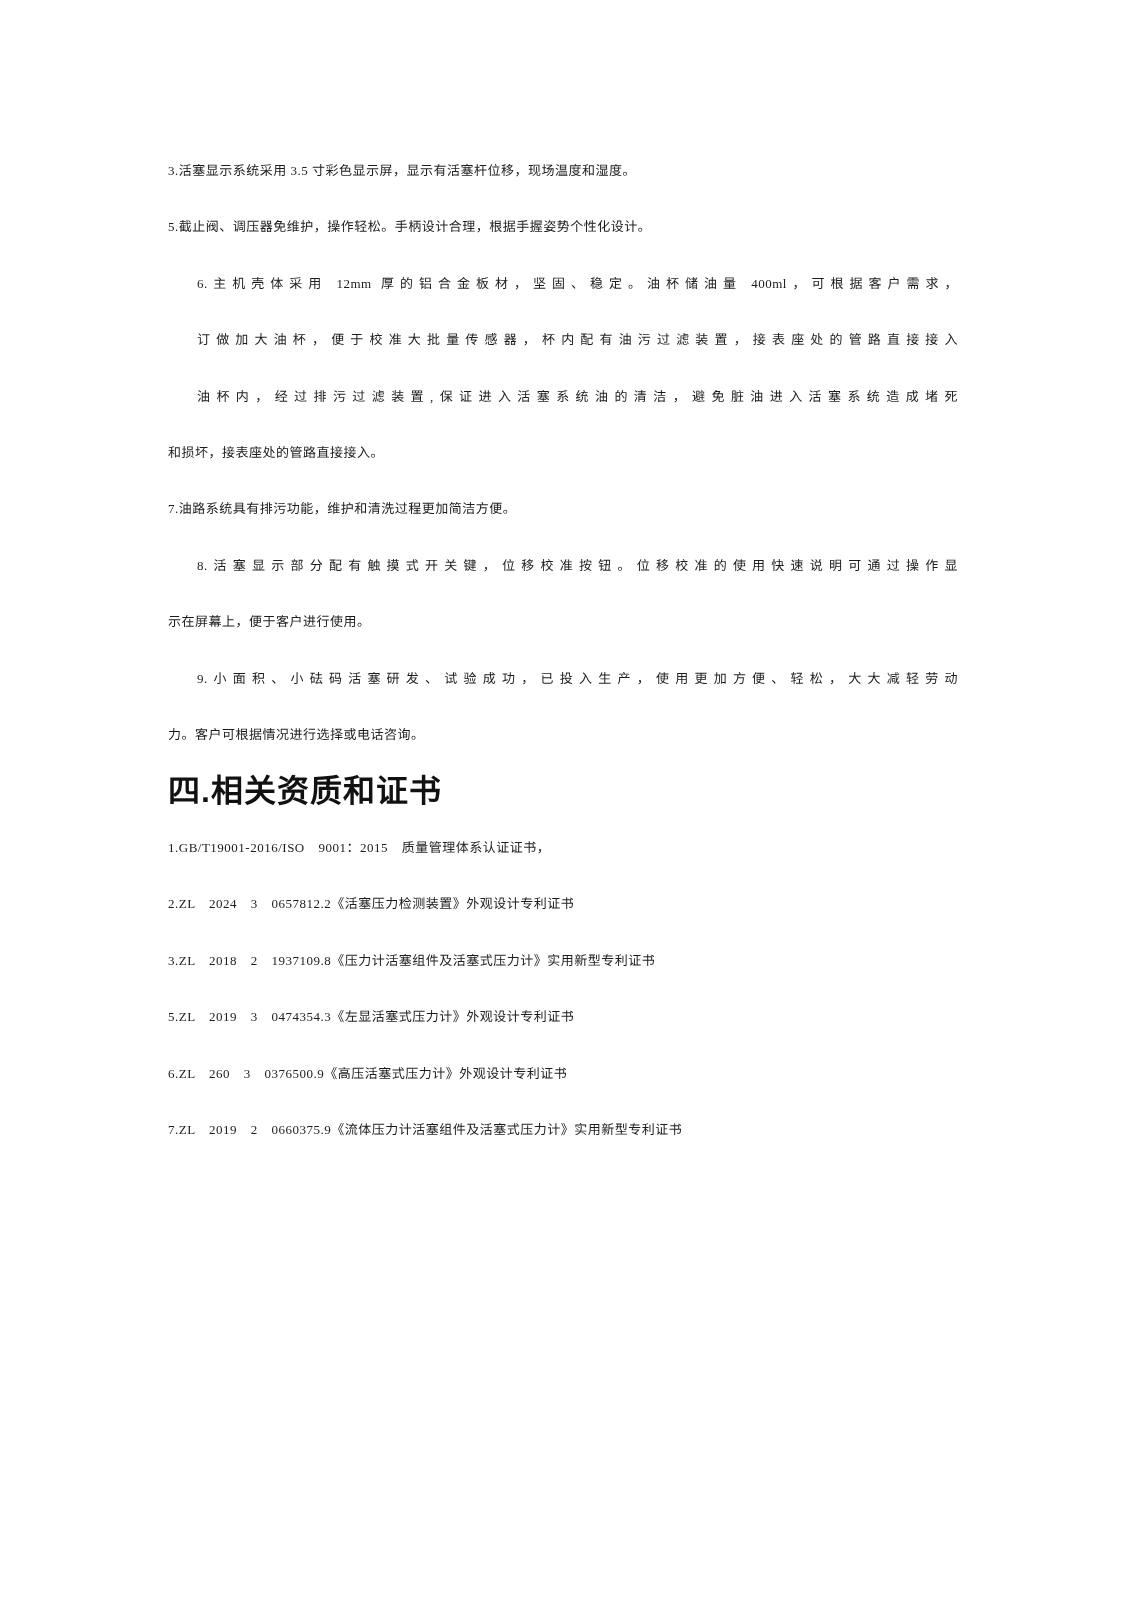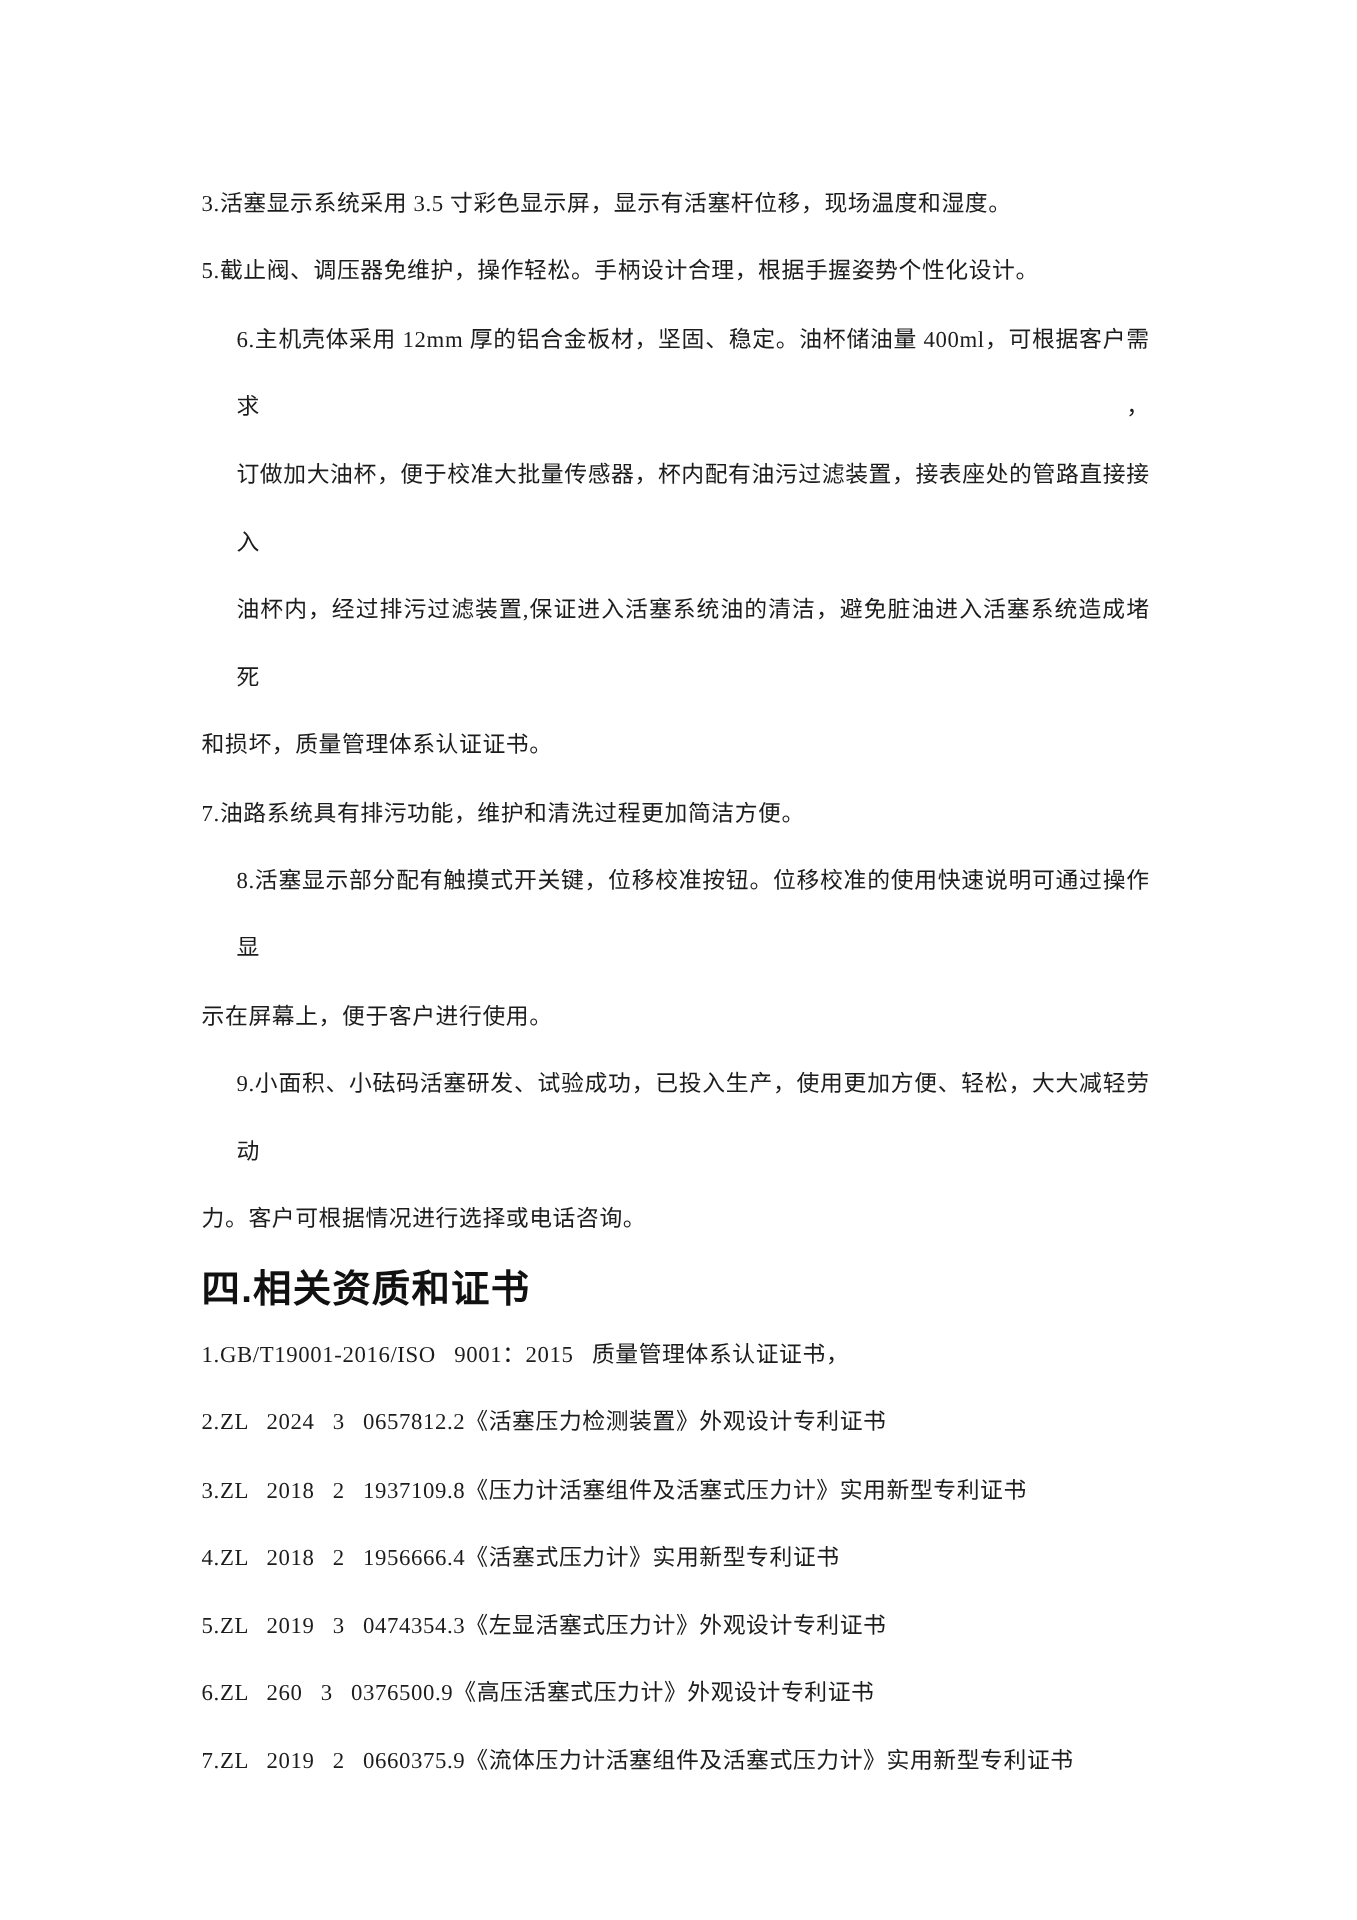--- a/index.html
+++ b/index.html
@@ -15,21 +15,21 @@
     overflow: hidden;
     font-family: "Liberation Serif", "DejaVu Serif", serif;
   }
   .content {
     position: absolute;
     left: 168px;
     top: 143px;
     width: 790px;
   }
   .ln {
-    font-size: 19px;
+    font-size: 13px;
     line-height: 56.4px;
     color: #1c1c1c;
     white-space: nowrap;
     letter-spacing: 0.5px;
   }
   
   .just {
     white-space: normal;
     text-align: justify;
     text-align-last: justify;
@@ -53,31 +53,30 @@
 <body>
 
 <div class="page">
   <div class="content">
 
     <div class="ln">3.活塞显示系统采用 3.5 寸彩色显示屏，显示有活塞杆位移，现场温度和湿度。</div>
     <div class="ln">5.截止阀、调压器免维护，操作轻松。手柄设计合理，根据手握姿势个性化设计。</div>
     <div class="ln just">6.主机壳体采用 12mm 厚的铝合金板材，坚固、稳定。油杯储油量 400ml，可根据客户需求，</div>
     <div class="ln just">订做加大油杯，便于校准大批量传感器，杯内配有油污过滤装置，接表座处的管路直接接入</div>
     <div class="ln just">油杯内，经过排污过滤装置,保证进入活塞系统油的清洁，避免脏油进入活塞系统造成堵死</div>
-    <div class="ln">和损坏，质量管理体系认证证书。</div>
+    <div class="ln">和损坏，接表座处的管路直接接入。</div>
     <div class="ln">7.油路系统具有排污功能，维护和清洗过程更加简洁方便。</div>
     <div class="ln just">8.活塞显示部分配有触摸式开关键，位移校准按钮。位移校准的使用快速说明可通过操作显</div>
     <div class="ln">示在屏幕上，便于客户进行使用。</div>
     <div class="ln just">9.小面积、小砝码活塞研发、试验成功，已投入生产，使用更加方便、轻松，大大减轻劳动</div>
     <div class="ln">力。客户可根据情况进行选择或电话咨询。</div>
 
     <div class="heading">四.相关资质和证书</div>
 
     <div class="ln cert">1.GB/T19001-2016/ISO 9001：2015 质量管理体系认证证书，</div>
     <div class="ln cert">2.ZL 2024 3 0657812.2《活塞压力检测装置》外观设计专利证书</div>
     <div class="ln cert">3.ZL 2018 2 1937109.8《压力计活塞组件及活塞式压力计》实用新型专利证书</div>
-    <div class="ln cert">4.ZL 2018 2 1956666.4《活塞式压力计》实用新型专利证书</div>
     <div class="ln cert">5.ZL 2019 3 0474354.3《左显活塞式压力计》外观设计专利证书</div>
     <div class="ln cert">6.ZL 260 3 0376500.9《高压活塞式压力计》外观设计专利证书</div>
     <div class="ln cert">7.ZL 2019 2 0660375.9《流体压力计活塞组件及活塞式压力计》实用新型专利证书</div>
 
   </div>
 </div>
 
 </body></html>

